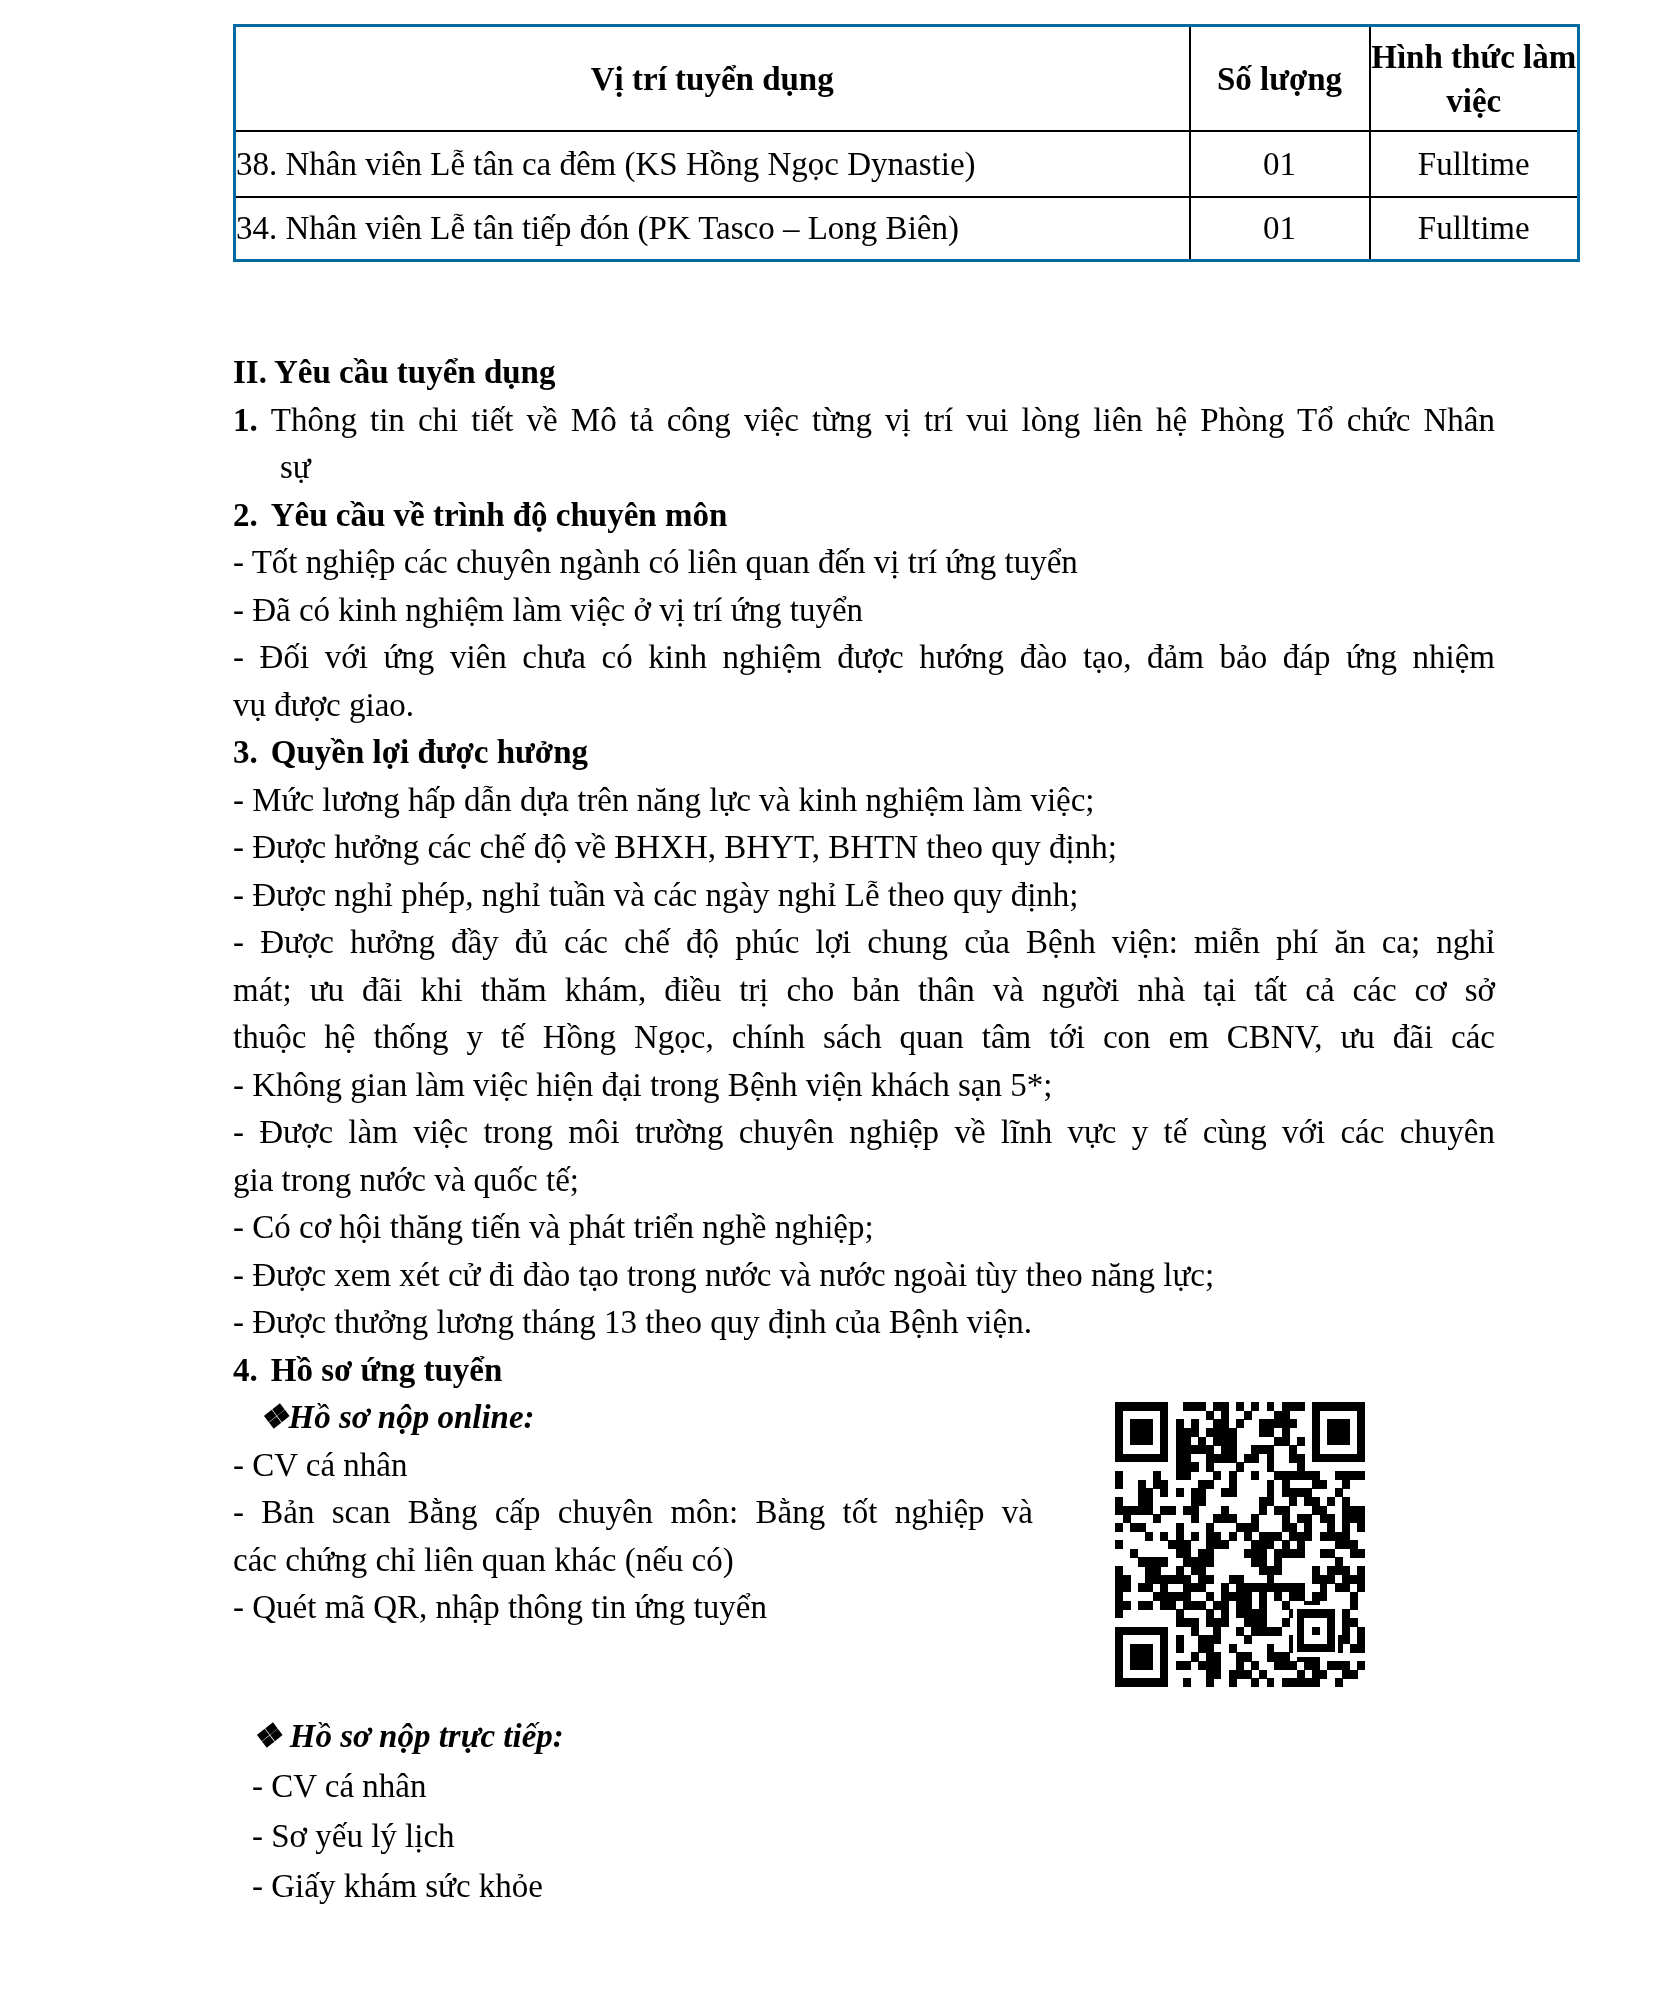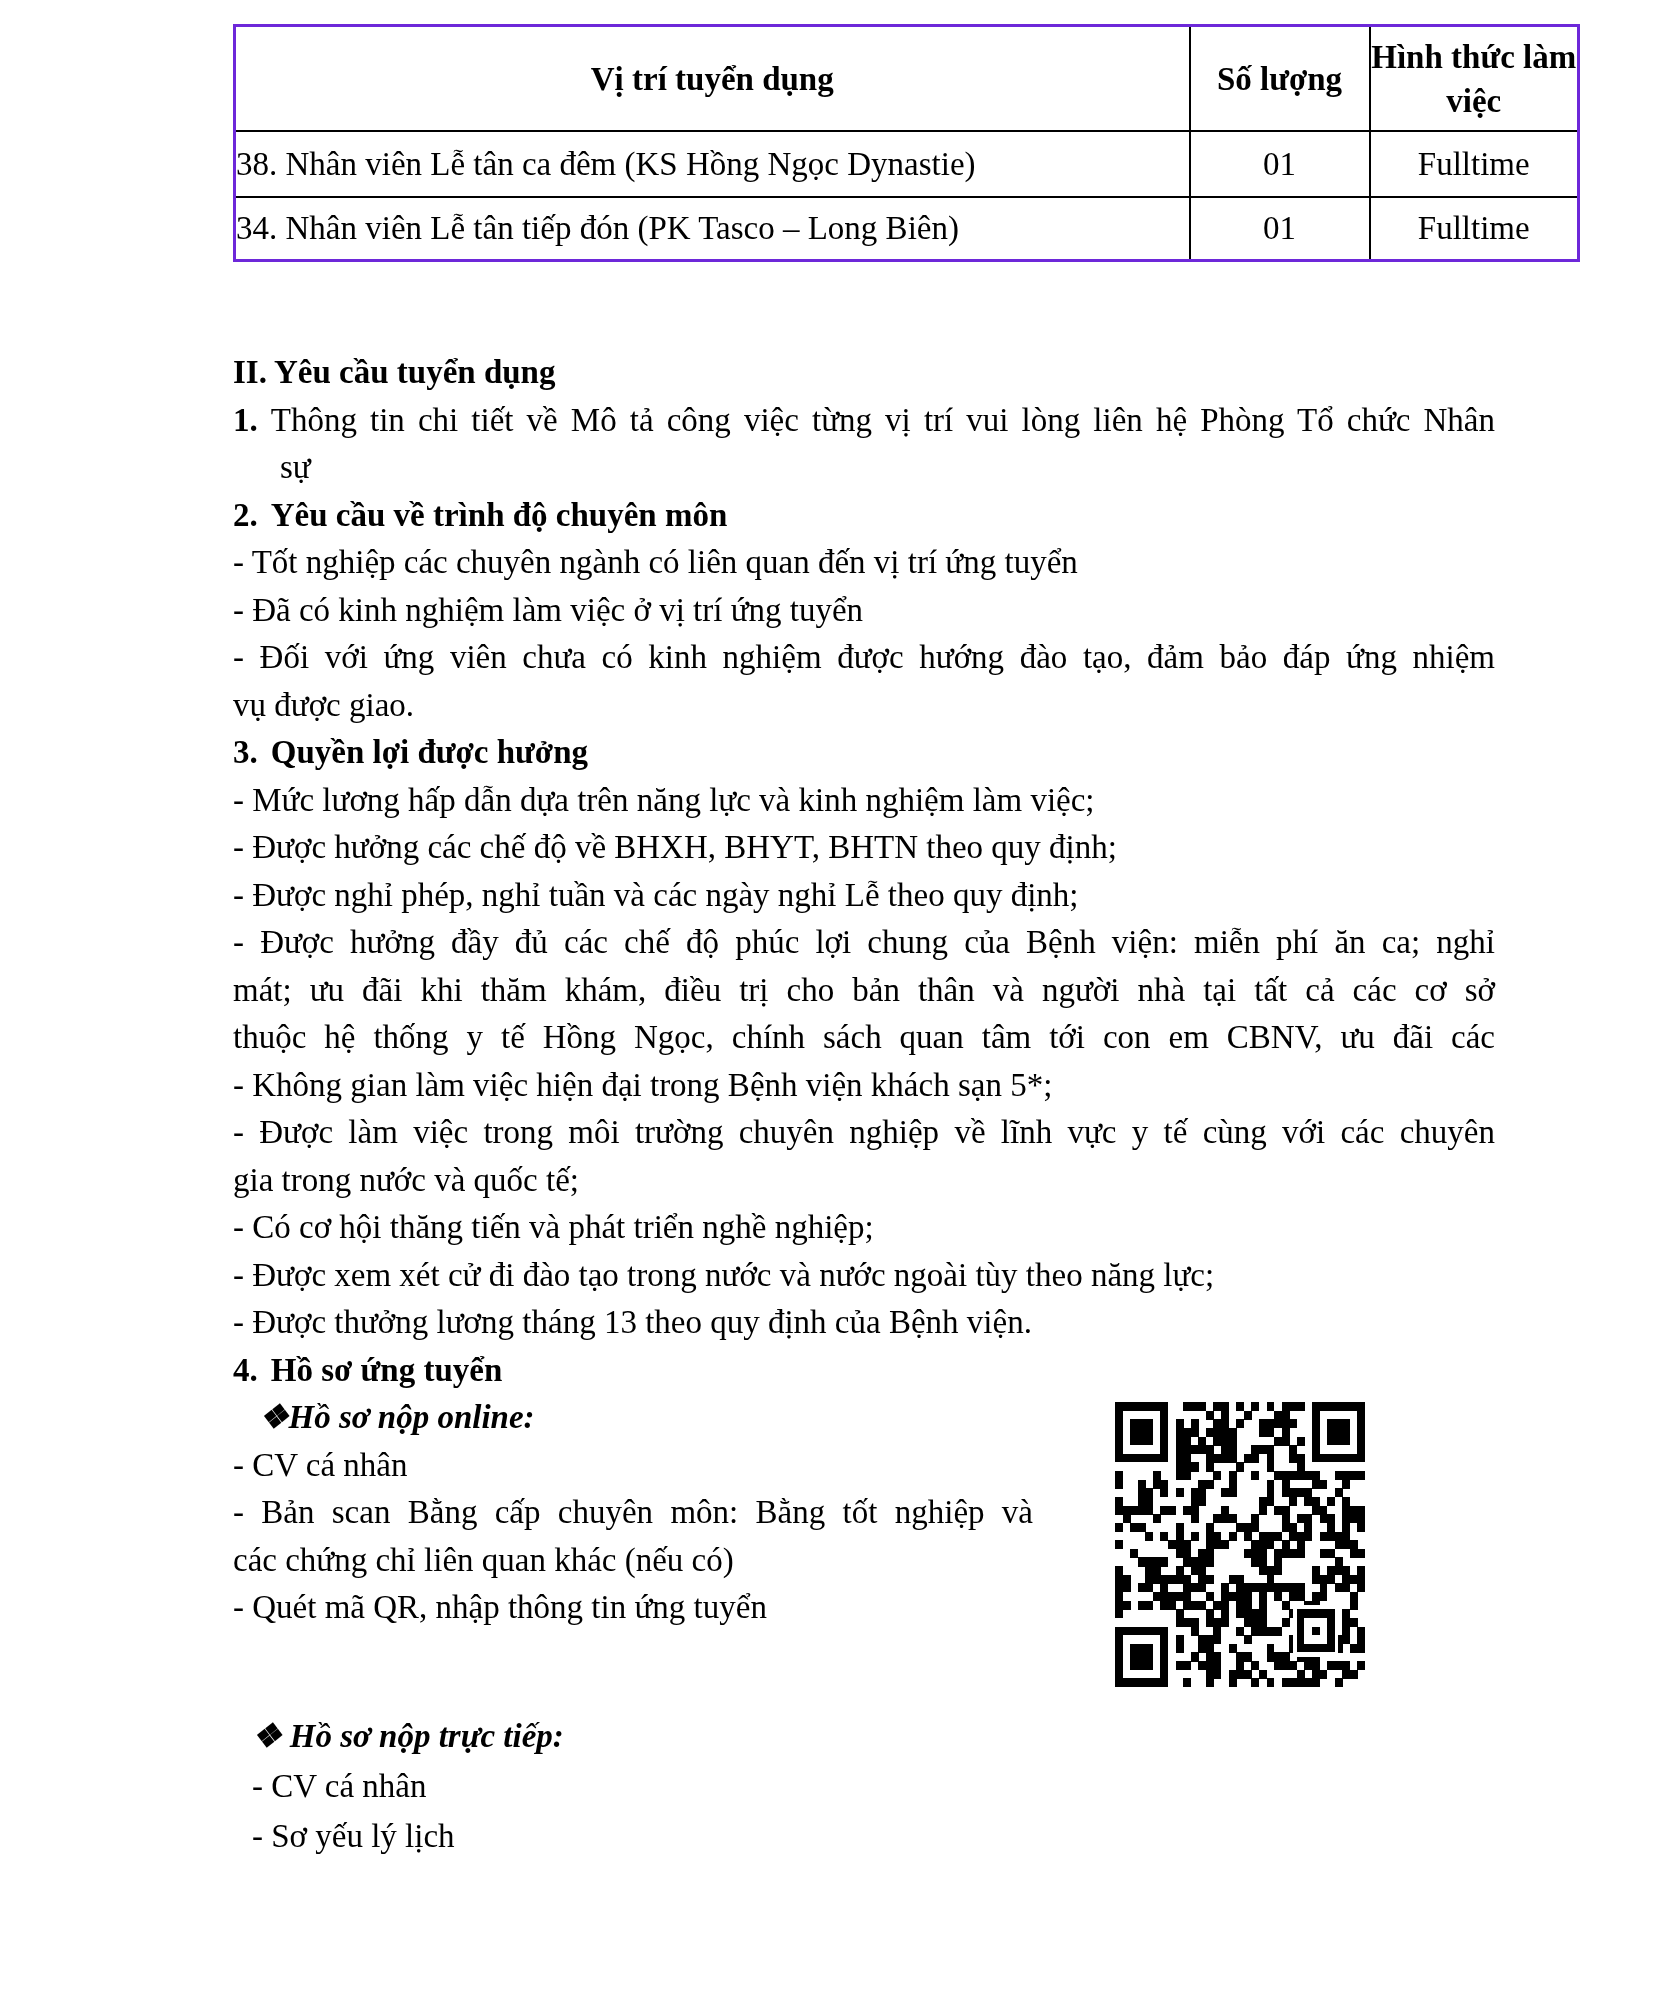--- a/index.html
+++ b/index.html
@@ -8,21 +8,21 @@
     font-family: "Liberation Serif", "DejaVu Serif", serif;
     color: #000; font-size: 33px;
     overflow: hidden;
   }
   .page { position: relative; padding: 24px 0 0 233px; box-sizing: border-box; }
 
   
   table.positions {
     border-collapse: collapse;
     width: 1344px; table-layout: fixed;
-    border: 3px solid #6d28d9;
+    border: 3px solid #0369a1;
   }
   table.positions th, table.positions td {
     border: 2px solid #000;
     vertical-align: middle;
     padding: 0;
   }
   table.positions th { font-weight: bold; text-align: center; height: 103px; line-height: 44px; }
   th.c3 { padding: 0 10px; }
   td.pos  { text-align: left; padding-left: 23px; height: 64px; }
   td.qty, td.typ { text-align: center; height: 64px; }
@@ -572,17 +572,18 @@
           <rect x="26" y="26" width="1" height="1"></rect>
         </svg></div>
   </div>
 
   <div class="direct">
     <div class="ln bi hlead">❖ Hồ sơ nộp trực tiếp:</div>
     <div class="dcols">
       <div class="dl">
         <div class="ln">- CV cá nhân</div>
         <div class="ln">- Sơ yếu lý lịch</div>
+        <div class="ln">- Giấy khám sức khỏe</div>
       </div>
     </div>
   </div>
 
 </div>
 
 </body></html>

